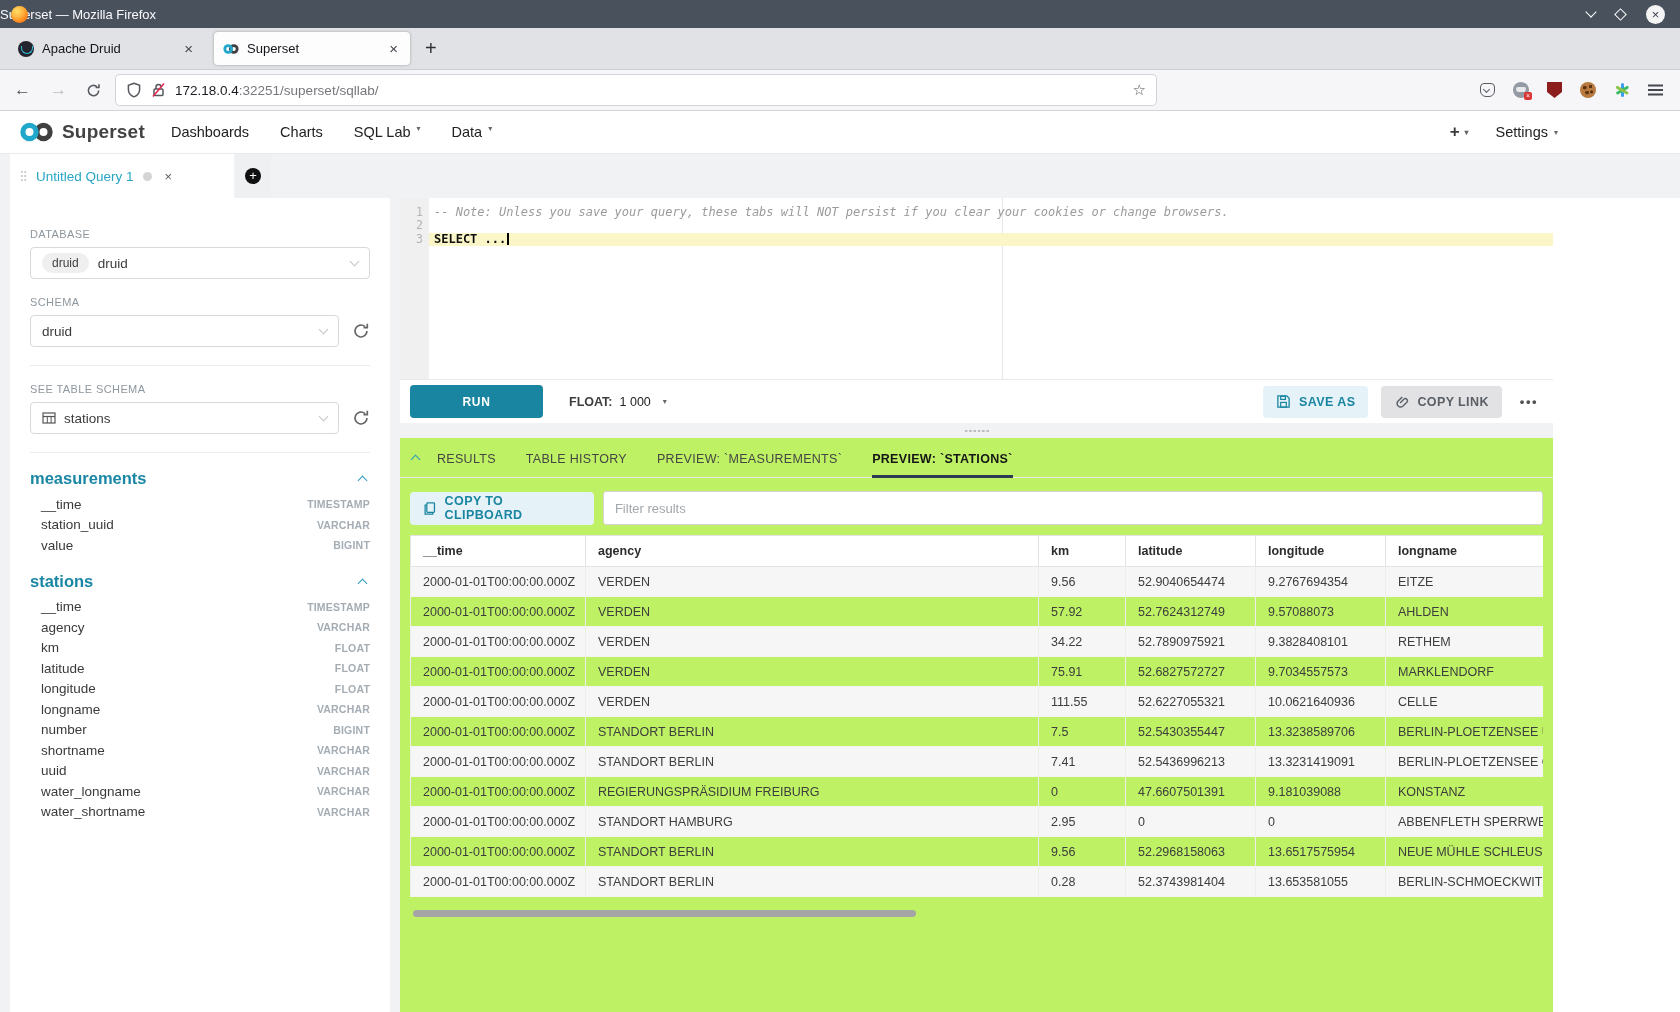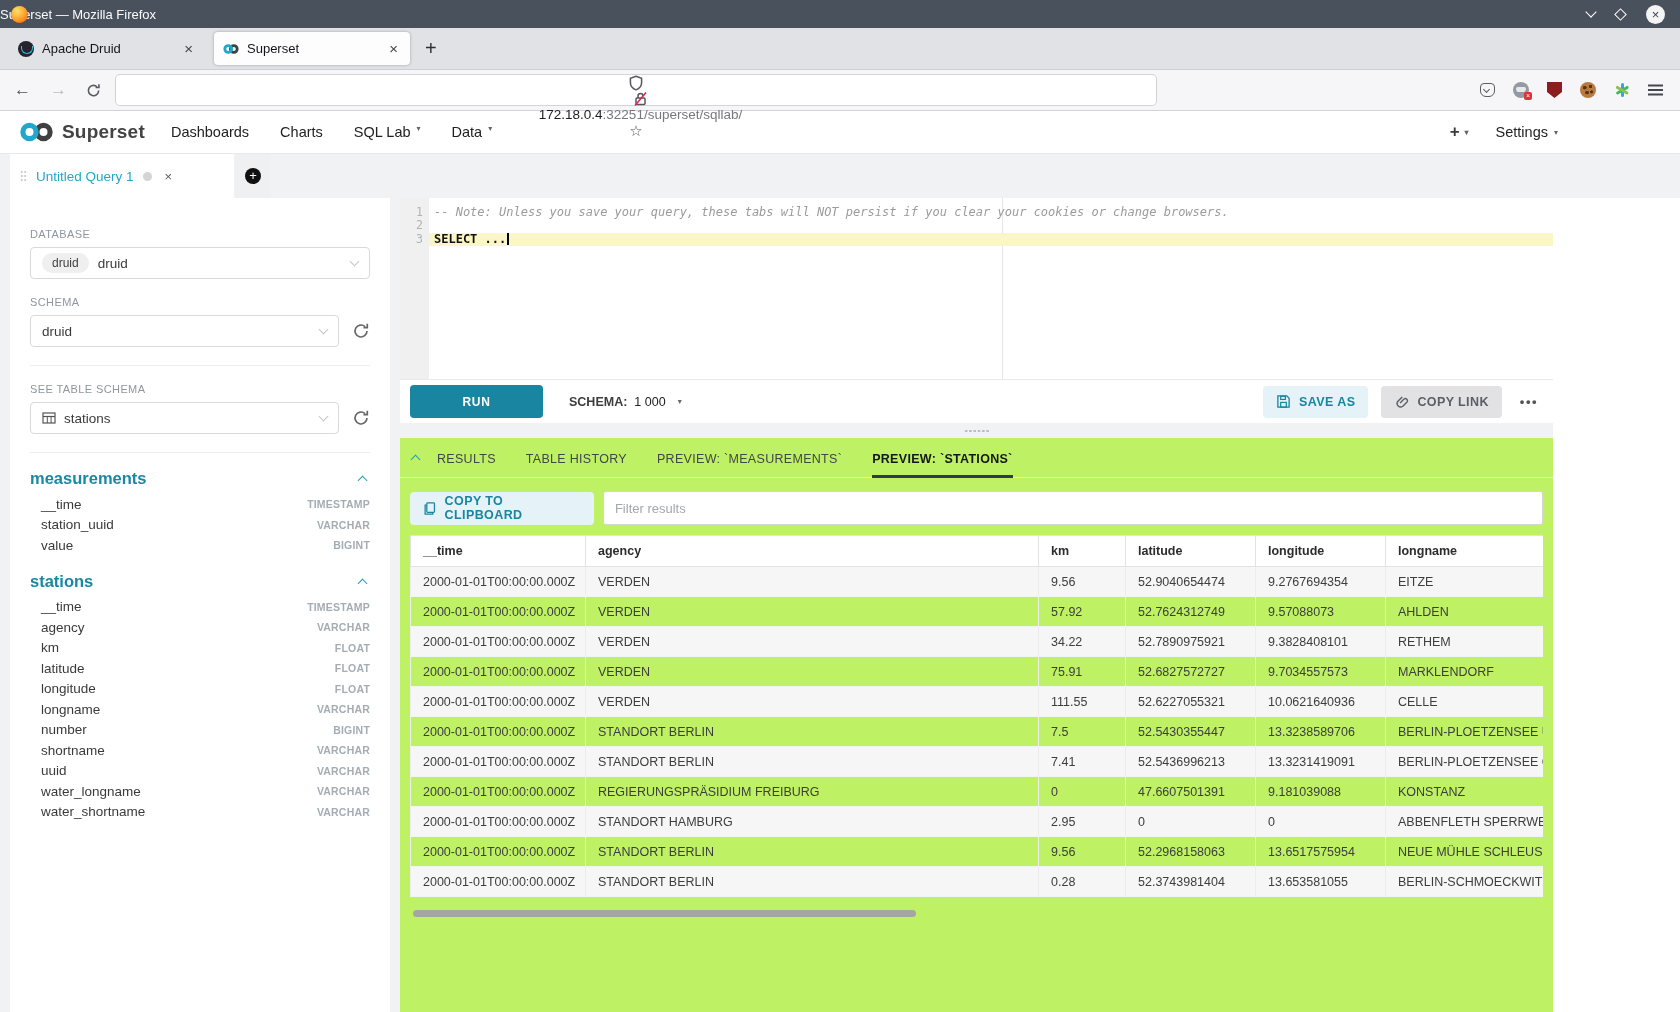--- a/index.html
+++ b/index.html
@@ -27,21 +27,21 @@
   .fav-druid::after { content:''; position:absolute; left:3px; top:5px; width:10px; height:7px;
     border:1.6px solid #2dc3dd; border-top:none; border-radius:0 0 9px 9px; }
   .newtab-btn { font-size:20px; color:#2e2e36; margin-left:15px; font-weight:400; }
 
   
   .toolbar { height:41px; background:#f6f6f8; display:flex; align-items:center; border-bottom:1px solid #d2d2d7; }
   .nav-btns { display:flex; align-items:center; gap:19px; margin-left:14px; }
   .nav-arrow { font-size:17px; color:#4f5259; }
   .nav-arrow.disabled { color:#b9bcc2; }
   .urlbar { margin-left:15px; width:1040px; height:30px; background:#fff; border-radius:4px;
-    box-shadow:0 0 0 1px #d3d3d9; display:flex; align-items:center; padding:0 10px;flex-direction:column; }
+    box-shadow:0 0 0 1px #d3d3d9; display:flex; align-items:center; padding:0 10px; }
   .url-text { font-size:13.5px; margin-left:9px; flex:1; white-space:nowrap; }
   .url-host { color:#1c1b22; }
   .url-rest { color:#77777e; }
   .url-star { font-size:15px; color:#54555b; }
   .ext-icons { display:flex; align-items:center; gap:18px; margin-left:auto; padding-right:17px; }
   .pocket { width:15px; height:14px; border:1.6px solid #5a5d64; border-radius:4px 4px 6px 6px; position:relative; }
   .pocket::after { content:''; position:absolute; left:3.2px; top:2.5px; width:4px; height:4px; border-right:1.6px solid #5a5d64; border-bottom:1.6px solid #5a5d64; transform:rotate(45deg); }
   .ext-mask { width:16px; height:16px; border-radius:50%; background:#949aa3; position:relative; }
   .ext-mask::before { content:''; position:absolute; left:3px; top:5px; width:10px; height:5px; background:#e8e9eb; border-radius:2px 2px 4px 4px; }
   .ext-mask::after { content:'×'; position:absolute; right:-3px; bottom:-2px; width:8px; height:8px; background:#d93535; border-radius:2px; color:#fff; font-size:7px; line-height:8px; text-align:center; }
@@ -411,21 +411,21 @@
             <div class="print-margin"></div>
           <div class="ed-line"><span class="tok-comment">-- Note: Unless you save your query, these tabs will NOT persist if you clear your cookies or change browsers.</span></div>
               <div class="ed-line"><span></span></div>
               <div class="ed-line active"><span class="tok-code">SELECT ...</span><span class="cursor"></span></div>
             </div>
         </div>
 
         <div class="runbar">
           <button class="run-btn">RUN</button>
           <div class="limit">
-            <span class="limit-label">SCHEMA:</span>
+            <span class="limit-label">FLOAT:</span>
             <span class="limit-val">1 000</span>
             <span class="limit-caret">▾</span>
           </div>
           <div class="runbar-right">
             <div class="btn-light saveas">
               <svg width="15" height="15" viewBox="0 0 16 16">
                   <path d="M2 2 h9.5 L14 4.5 V14 H2 Z" fill="none" stroke="#1985a0" stroke-width="1.4"></path>
                   <rect x="5" y="9" width="6" height="5" fill="none" stroke="#1985a0" stroke-width="1.3"></rect>
                   <rect x="5" y="2.4" width="5" height="3.4" fill="none" stroke="#1985a0" stroke-width="1.3"></rect>
                 </svg>

